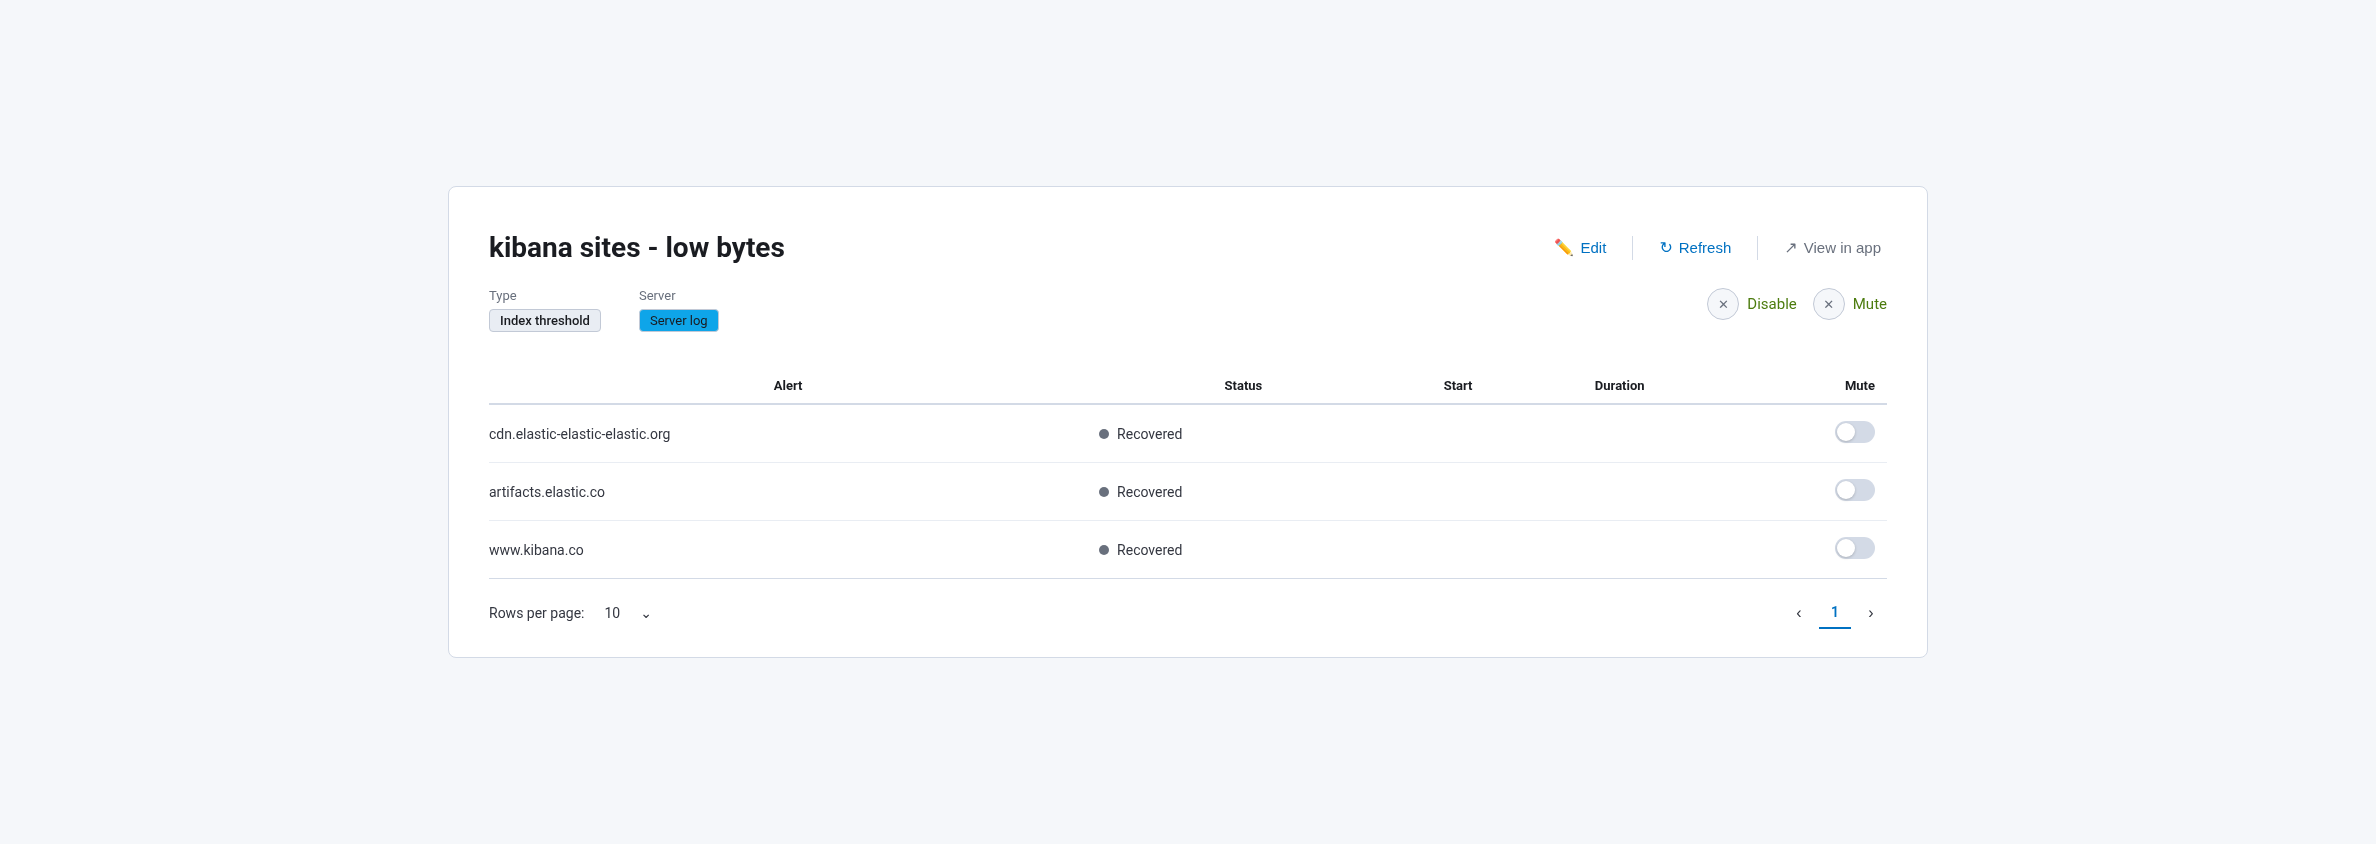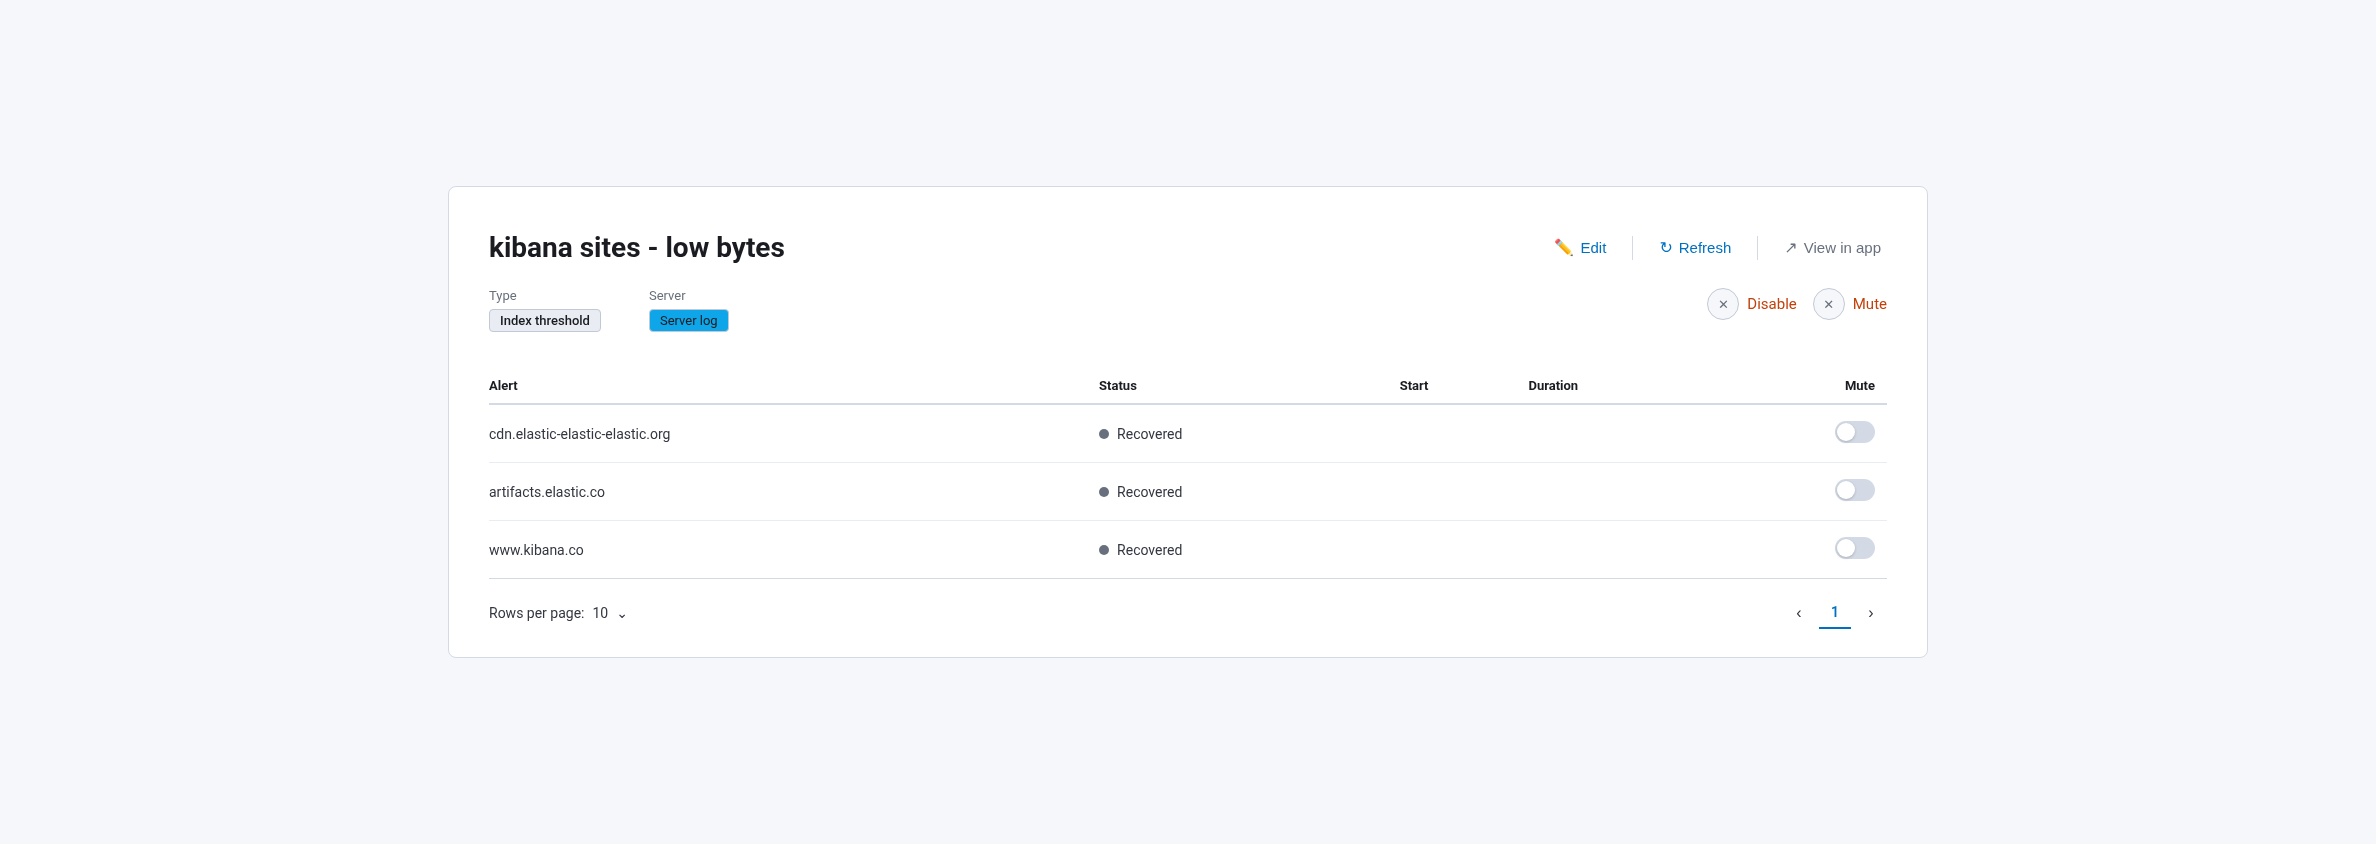--- a/index.html
+++ b/index.html
@@ -55,21 +55,21 @@
     }
     .meta-row {
       display: flex;
       align-items: flex-start;
       justify-content: space-between;
       margin-bottom: 28px;
       padding-bottom: 8px;
     }
     .meta-left {
       display: flex;
-      gap: 48px;
+      gap: 38px;
       align-items: flex-start;
     }
     .meta-group label {
       font-size: 13px;
       color: #69707d;
       display: block;
       margin-bottom: 6px;
     }
     .badge {
       display: inline-block;
@@ -95,21 +95,21 @@
       align-items: center;
       gap: 16px;
     }
     .toggle-group {
       display: flex;
       align-items: center;
       gap: 8px;
     }
     .toggle-label {
       font-size: 15px;
-      color: #c2410c;
+      color: #4d7c0f;
     }
     .toggle-icon {
       display: flex;
       align-items: center;
       justify-content: center;
       width: 32px;
       height: 32px;
       border-radius: 50%;
       border: 1.5px solid #c2c9d6;
       background: #f5f7fa;
@@ -123,21 +123,21 @@
       width: 100%;
     }
     table {
       width: 100%;
       border-collapse: collapse;
     }
     thead th {
       font-size: 13px;
       font-weight: 700;
       color: #1a1c21;
-      text-align: left;
+      text-align: center;
       padding: 10px 12px 10px 0;
       border-bottom: 2px solid #d3dae6;
     }
     thead th:last-child {
       text-align: right;
     }
     tbody tr {
       border-bottom: 1px solid #e9edf3;
     }
     tbody tr:last-child {
@@ -187,21 +187,21 @@
     }
     .footer-row {
       display: flex;
       justify-content: space-between;
       align-items: center;
       padding-top: 18px;
     }
     .rows-per-page {
       display: flex;
       align-items: center;
-      gap: 8px;
+      gap: 20px;
       font-size: 14px;
       color: #343741;
       cursor: pointer;
     }
     .pagination {
       display: flex;
       align-items: center;
       gap: 4px;
     }
     .page-btn {

